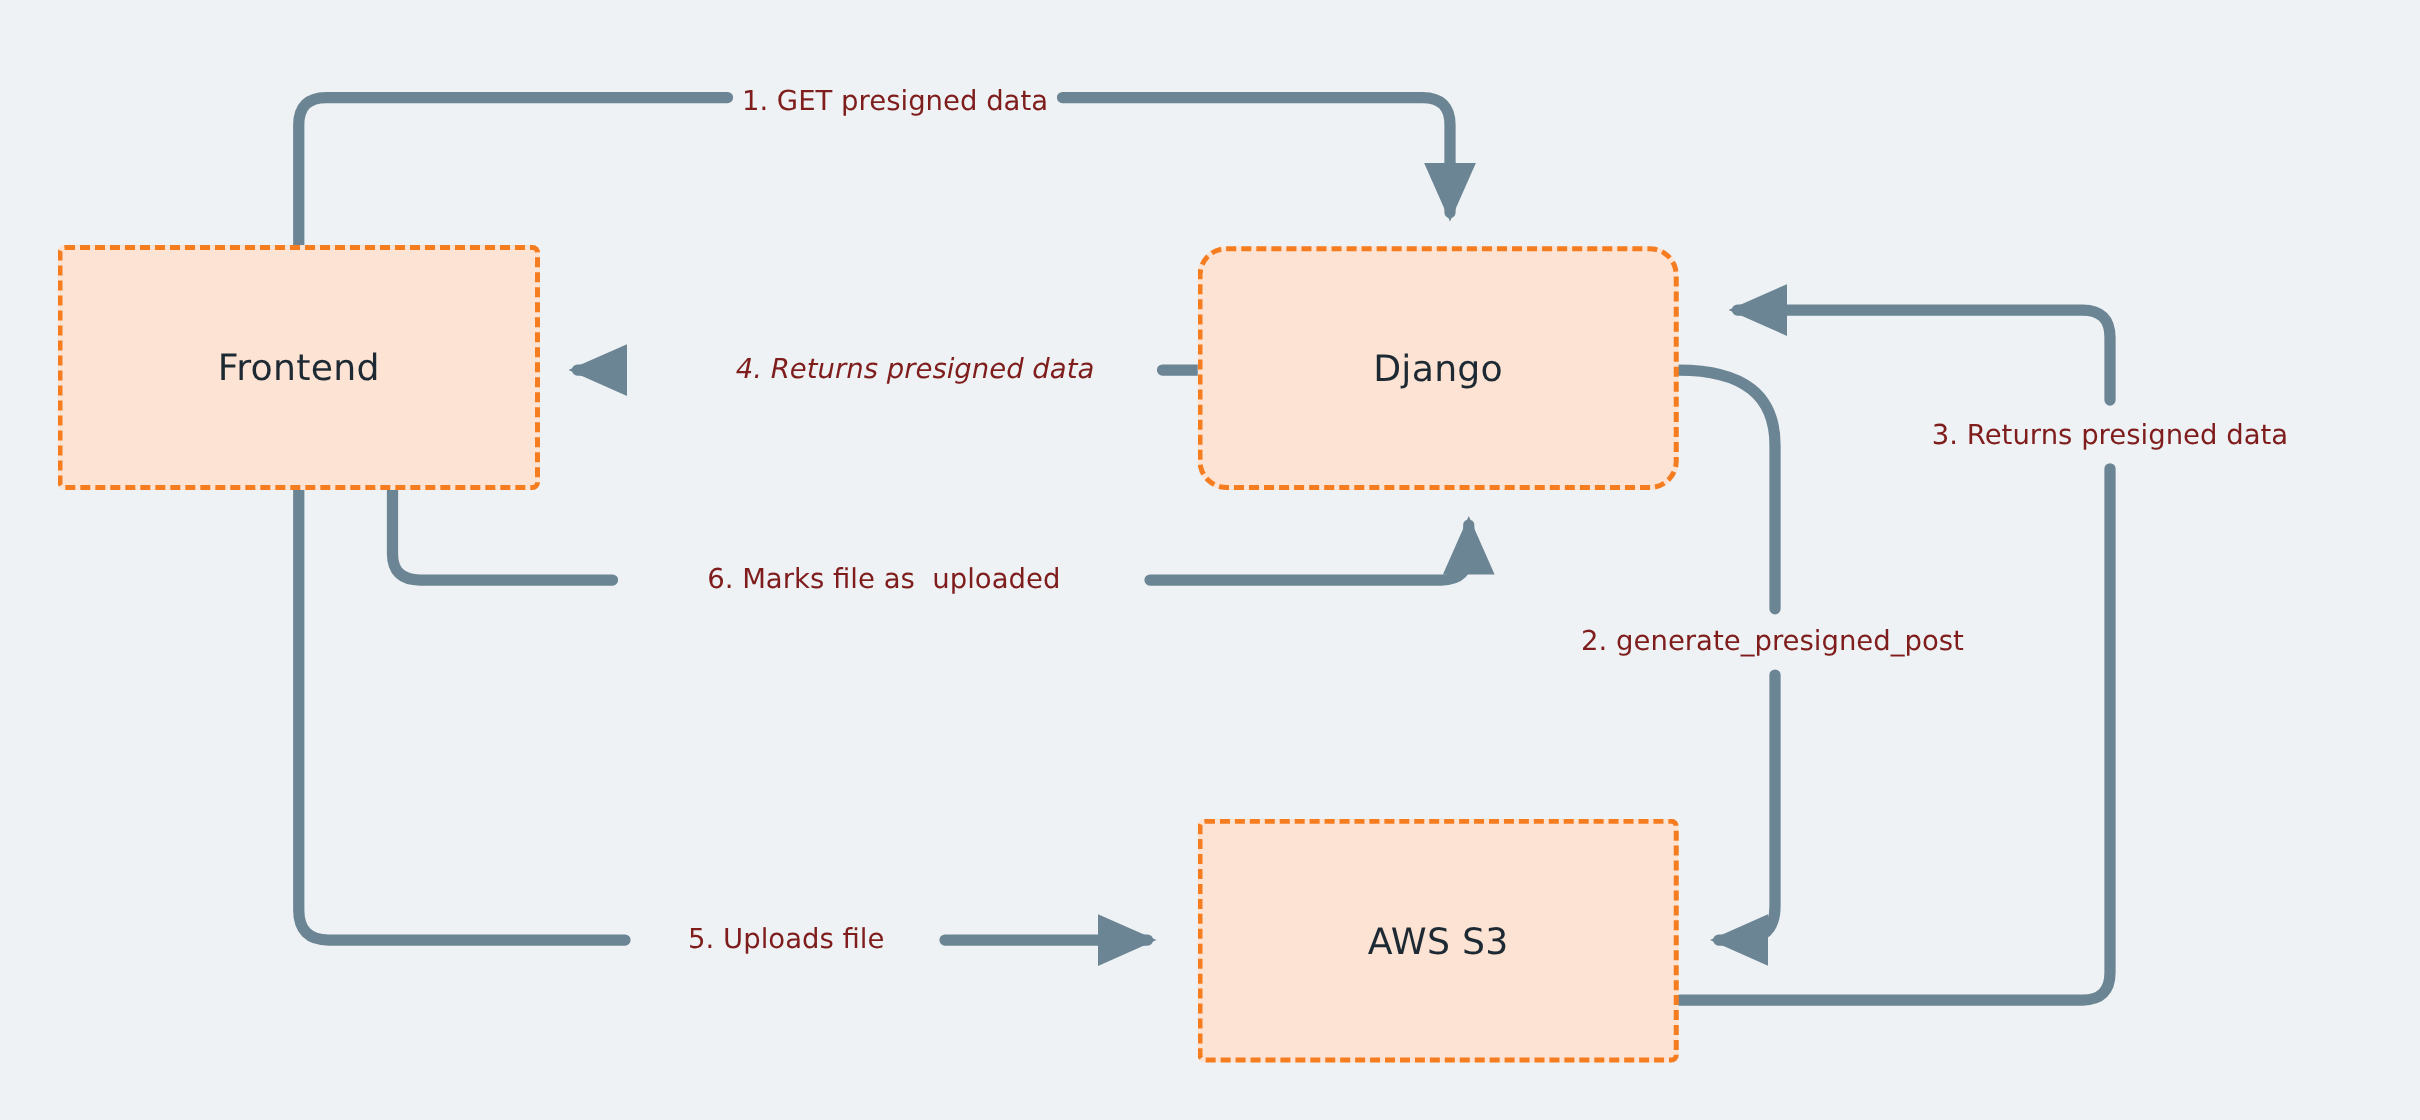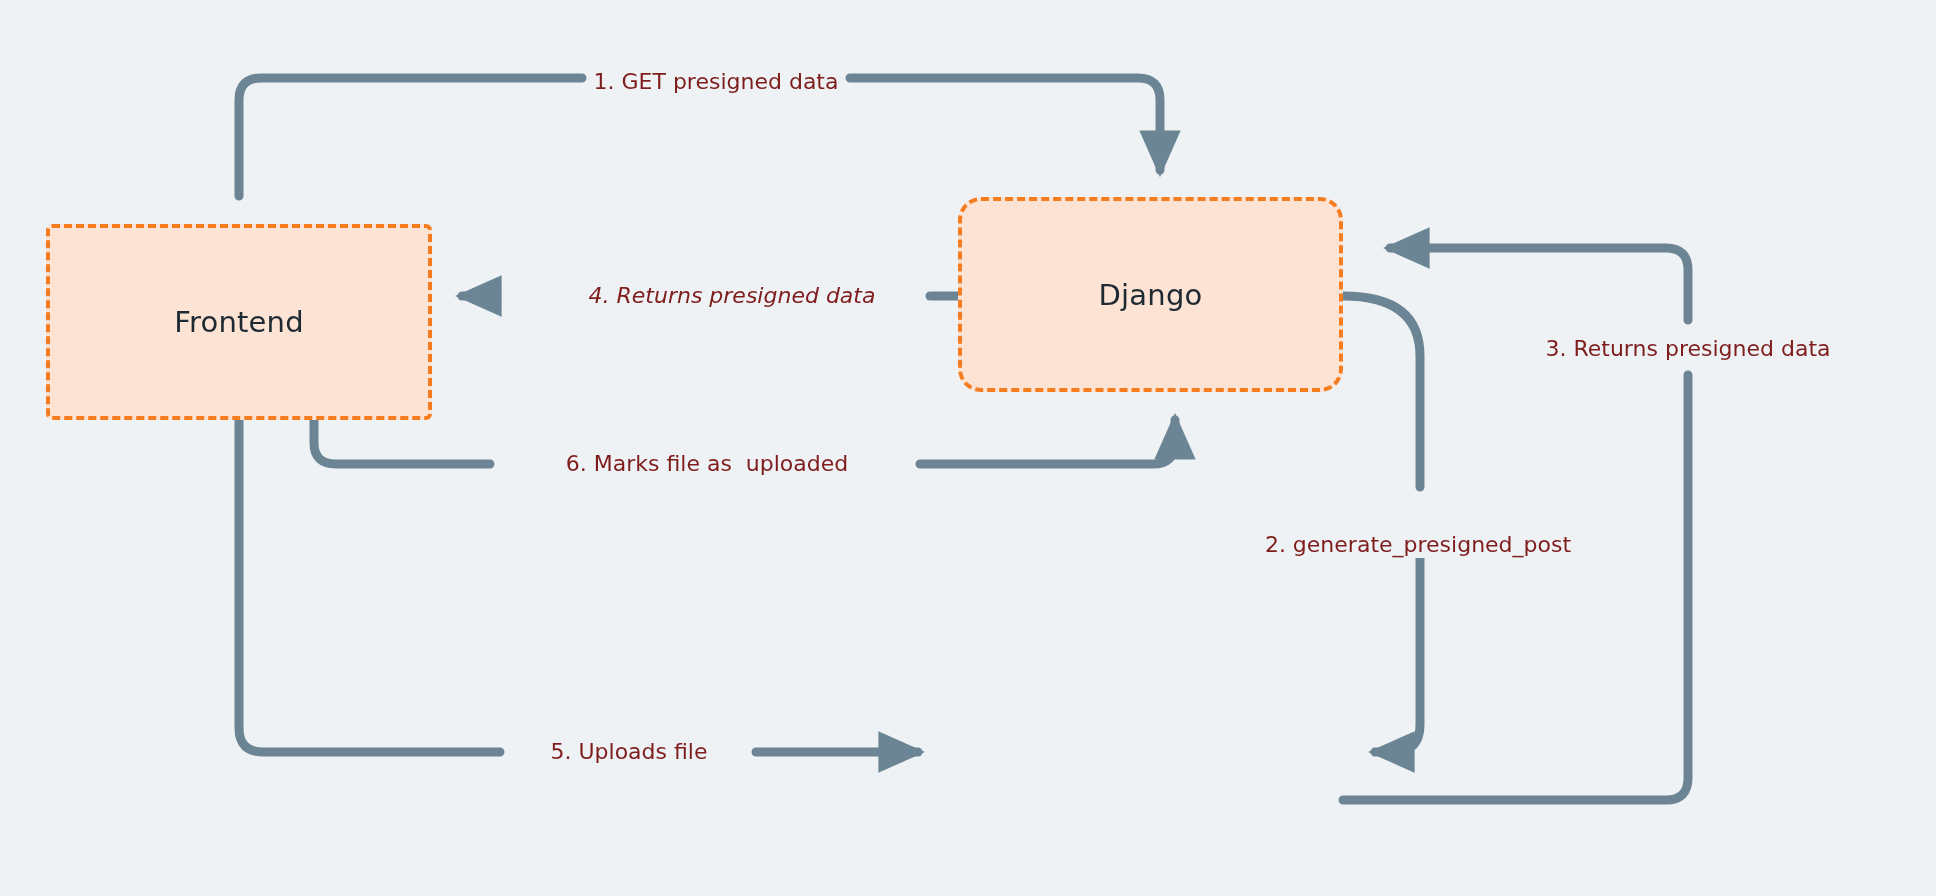--- a/index.html
+++ b/index.html
@@ -90,34 +90,37 @@
       <path d="M239,392 L239,728 Q239,752 263,752 L500,752" fill="none" stroke="#6c8594" stroke-width="9" stroke-linecap="round"></path>
       <path d="M756,752 L918,752" fill="none" stroke="#6c8594" stroke-width="9" stroke-linecap="round" marker-end="url(#arrowhead)"></path>
     </g>
 
     <g>
       <path d="M314,392 L314,443 Q314,464 336,464 L490,464" fill="none" stroke="#6c8594" stroke-width="9" stroke-linecap="round"></path>
       <path d="M920,464 L1153,464 Q1175,464 1175,442 L1175,420" fill="none" stroke="#6c8594" stroke-width="9" stroke-linecap="round" marker-end="url(#arrowhead)"></path>
     </g>
   </svg>
 
-  <div class="node-box" style="left:46px; top:196px; width:386px; height:196px;margin-top:28px;">
+  <div class="node-box" style="left:46px; top:196px; width:386px; height:196px;">
     <span class="node-label">Frontend</span>
   </div>
 
   <div class="node-box" style="left:958px; top:197px; width:385px; height:195px;border-radius:23px;">
     <span class="node-label">Django</span>
   </div>
 
+  <div class="node-box" style="left:958px; top:655px; width:385px; height:195px;">
+    <span class="node-label">AWS S3</span>
+  </div>
 
   <div class="edge-label" style="left:716px; top:82px;">1. GET presigned data</div>
 
   <div class="edge-label" style="left:732px; top:296px;font-style:italic;">4. Returns presigned data</div>
 
   <div class="edge-label" style="left:707px; top:464px;">6. Marks file as  uploaded</div>
 
   <div class="edge-label" style="left:1688px; top:349px;">3. Returns presigned data</div>
 
-  <div class="edge-label" style="left:1418px; top:514px;margin-top:31px;">2. generate_presigned_post</div>
+  <div class="edge-label" style="left:1418px; top:514px;">2. generate_presigned_post</div>
 
   <div class="edge-label" style="left:629px; top:752px;text-align:right;">5. Uploads file</div>
 
 </div>
 
 </body></html>

